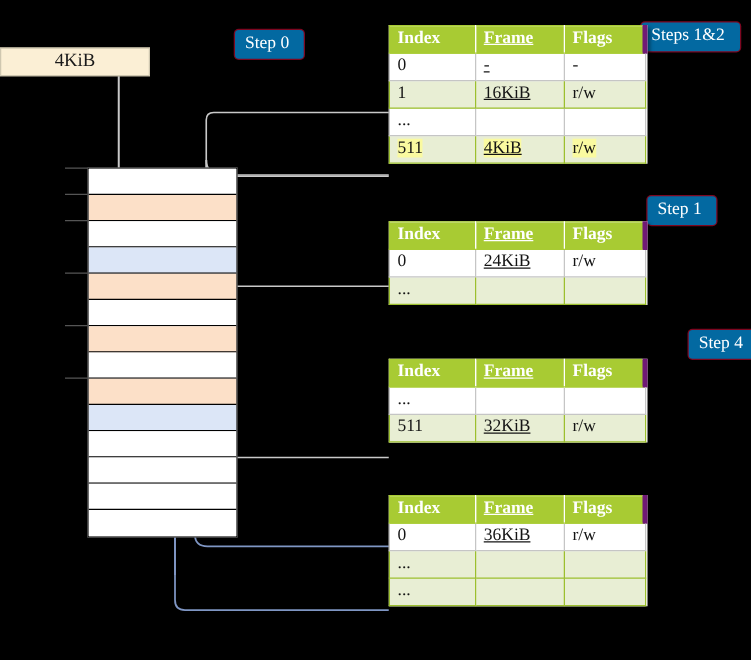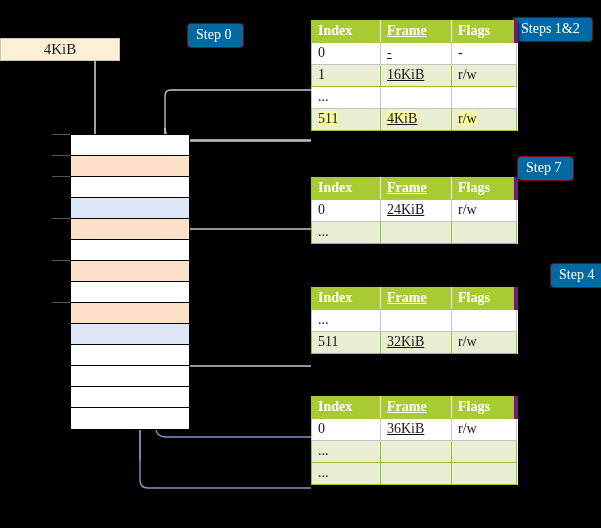--- a/index.html
+++ b/index.html
@@ -165,21 +165,21 @@
     <span>4KiB</span>
   </div>
 
   <div class="step-label step-0">
     <span>Step 0</span>
   </div>
   <div class="step-label step-12">
     <span>Steps 1&amp;2</span>
   </div>
   <div class="step-label step-3">
-    <span>Step 7</span>
+    <span>Step 1</span>
   </div>
   <div class="step-label step-4">
     <span>Step 4</span>
   </div>
 
   <div class="mem-col" id="mem-col">
       <div class="mem-row"></div>
       <div class="mem-row orange"></div>
       <div class="mem-row"></div>
       <div class="mem-row blue"></div>

